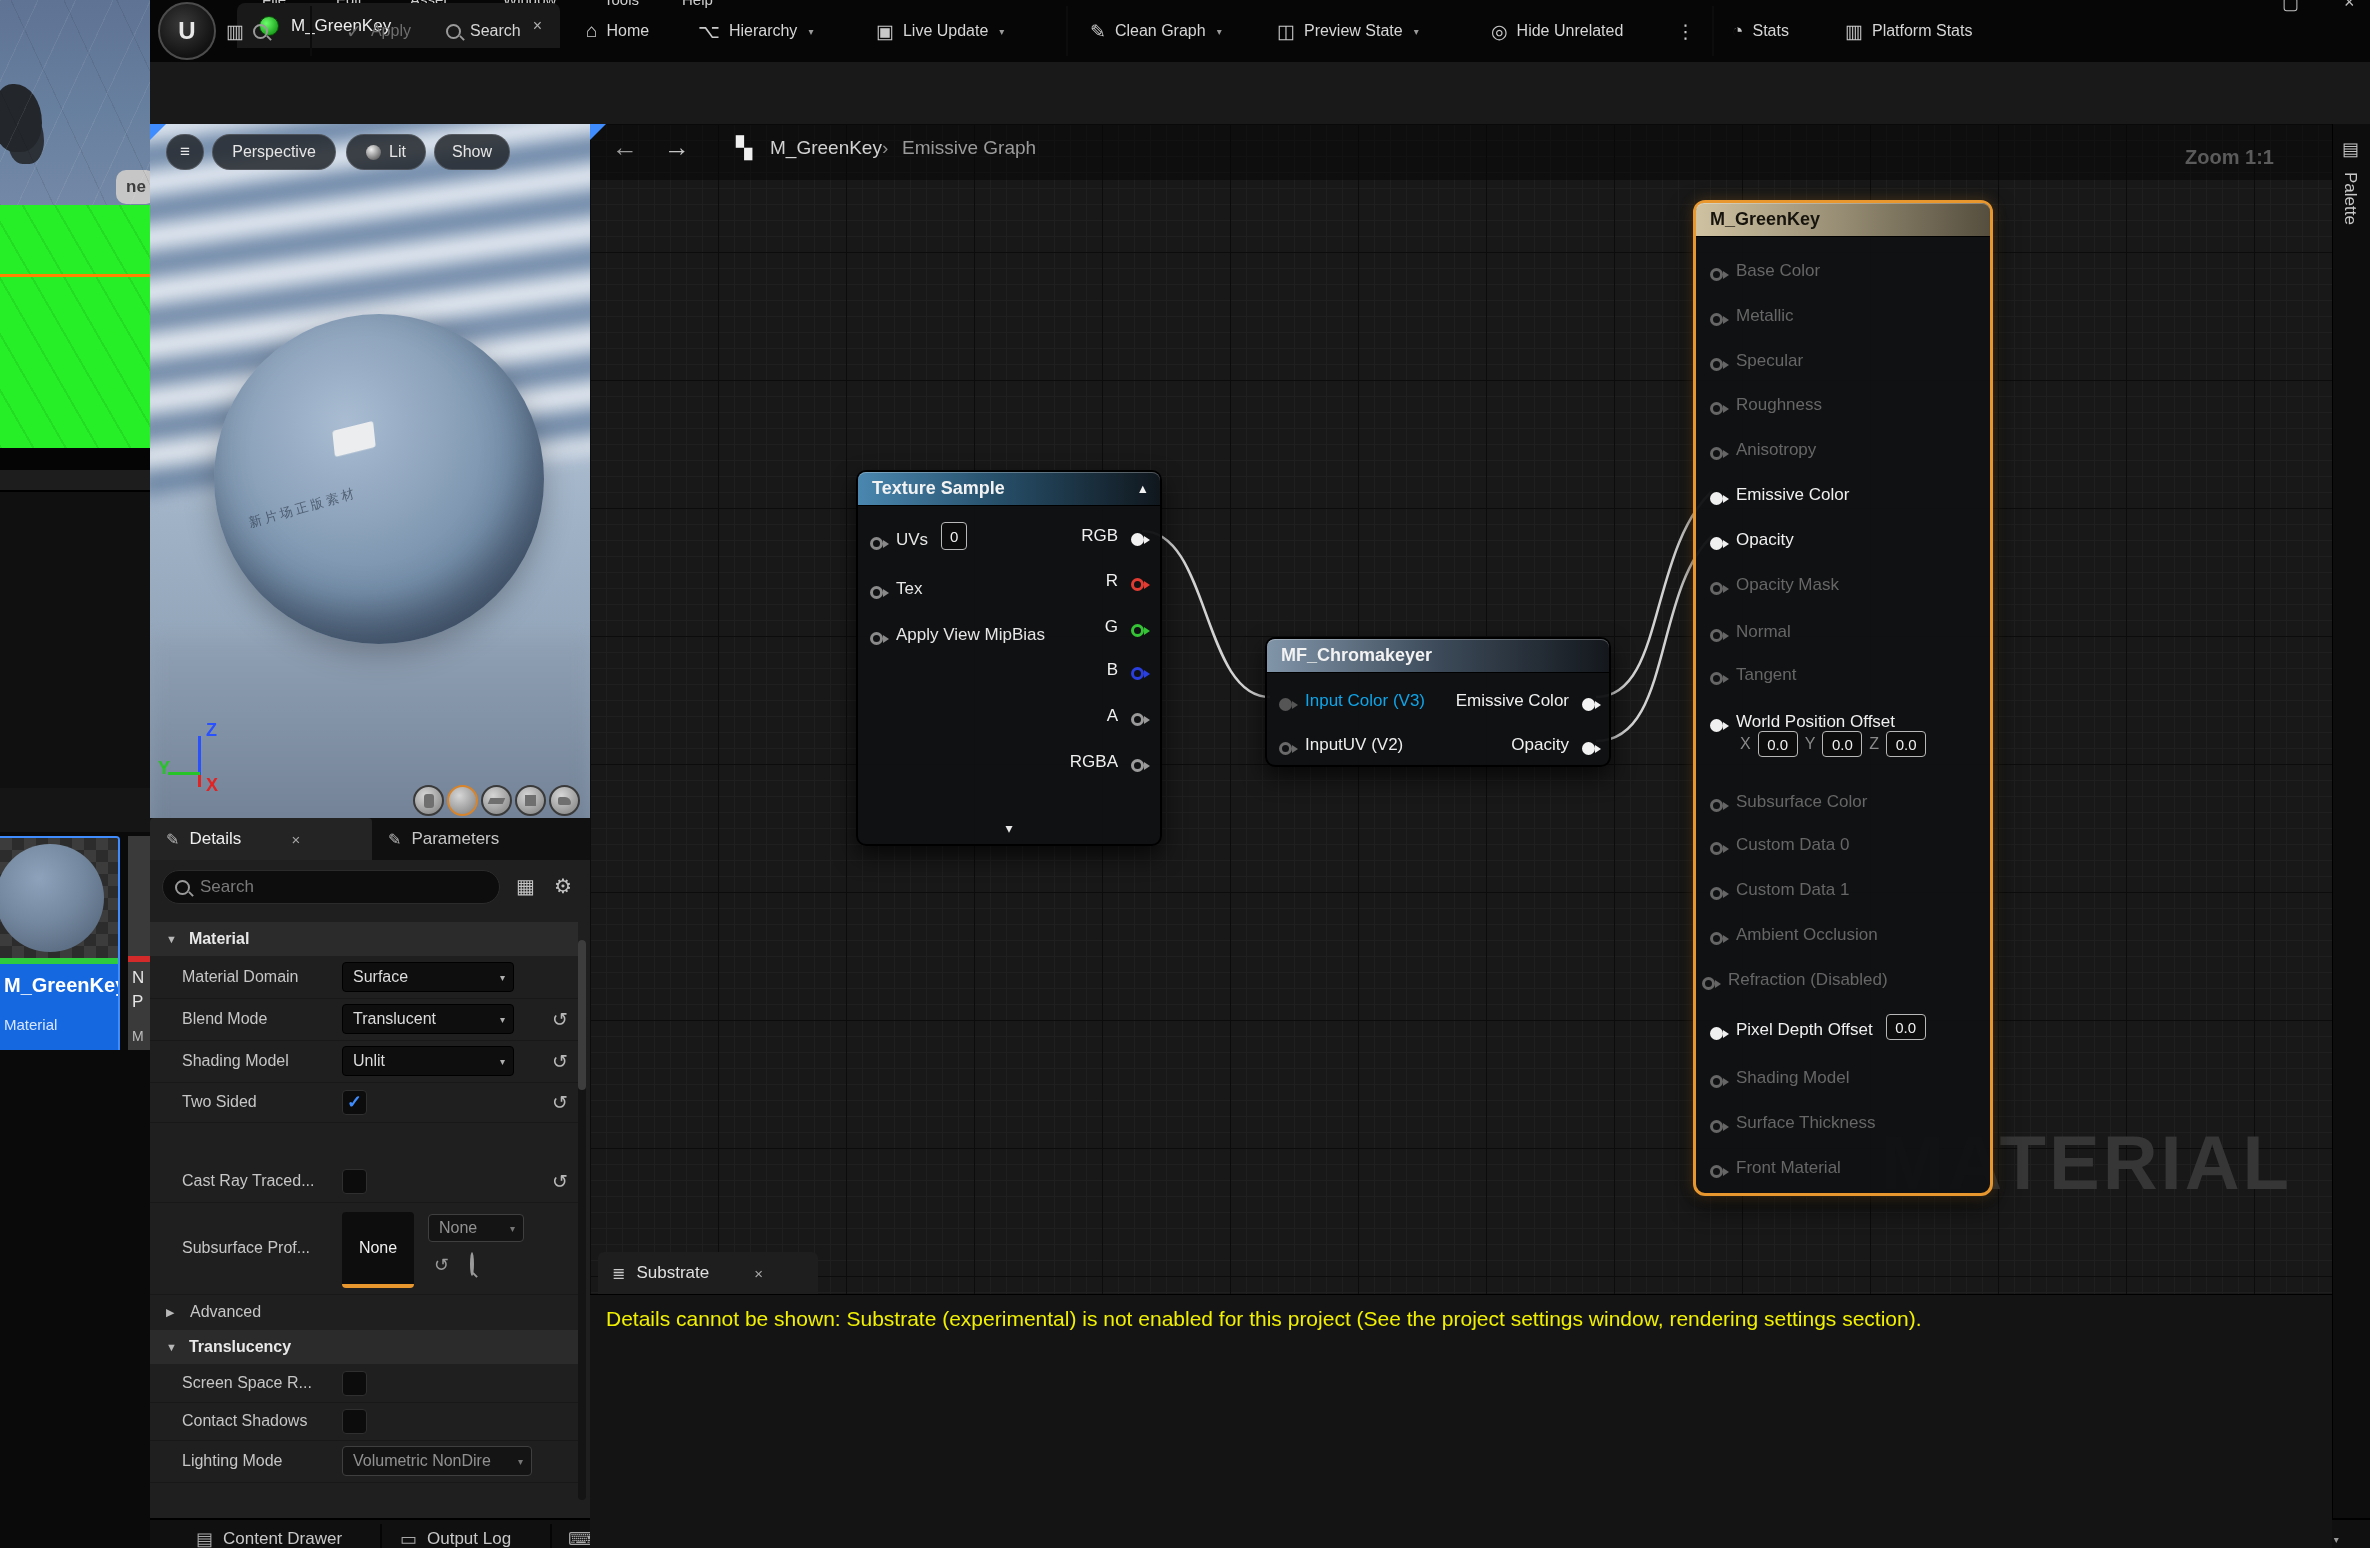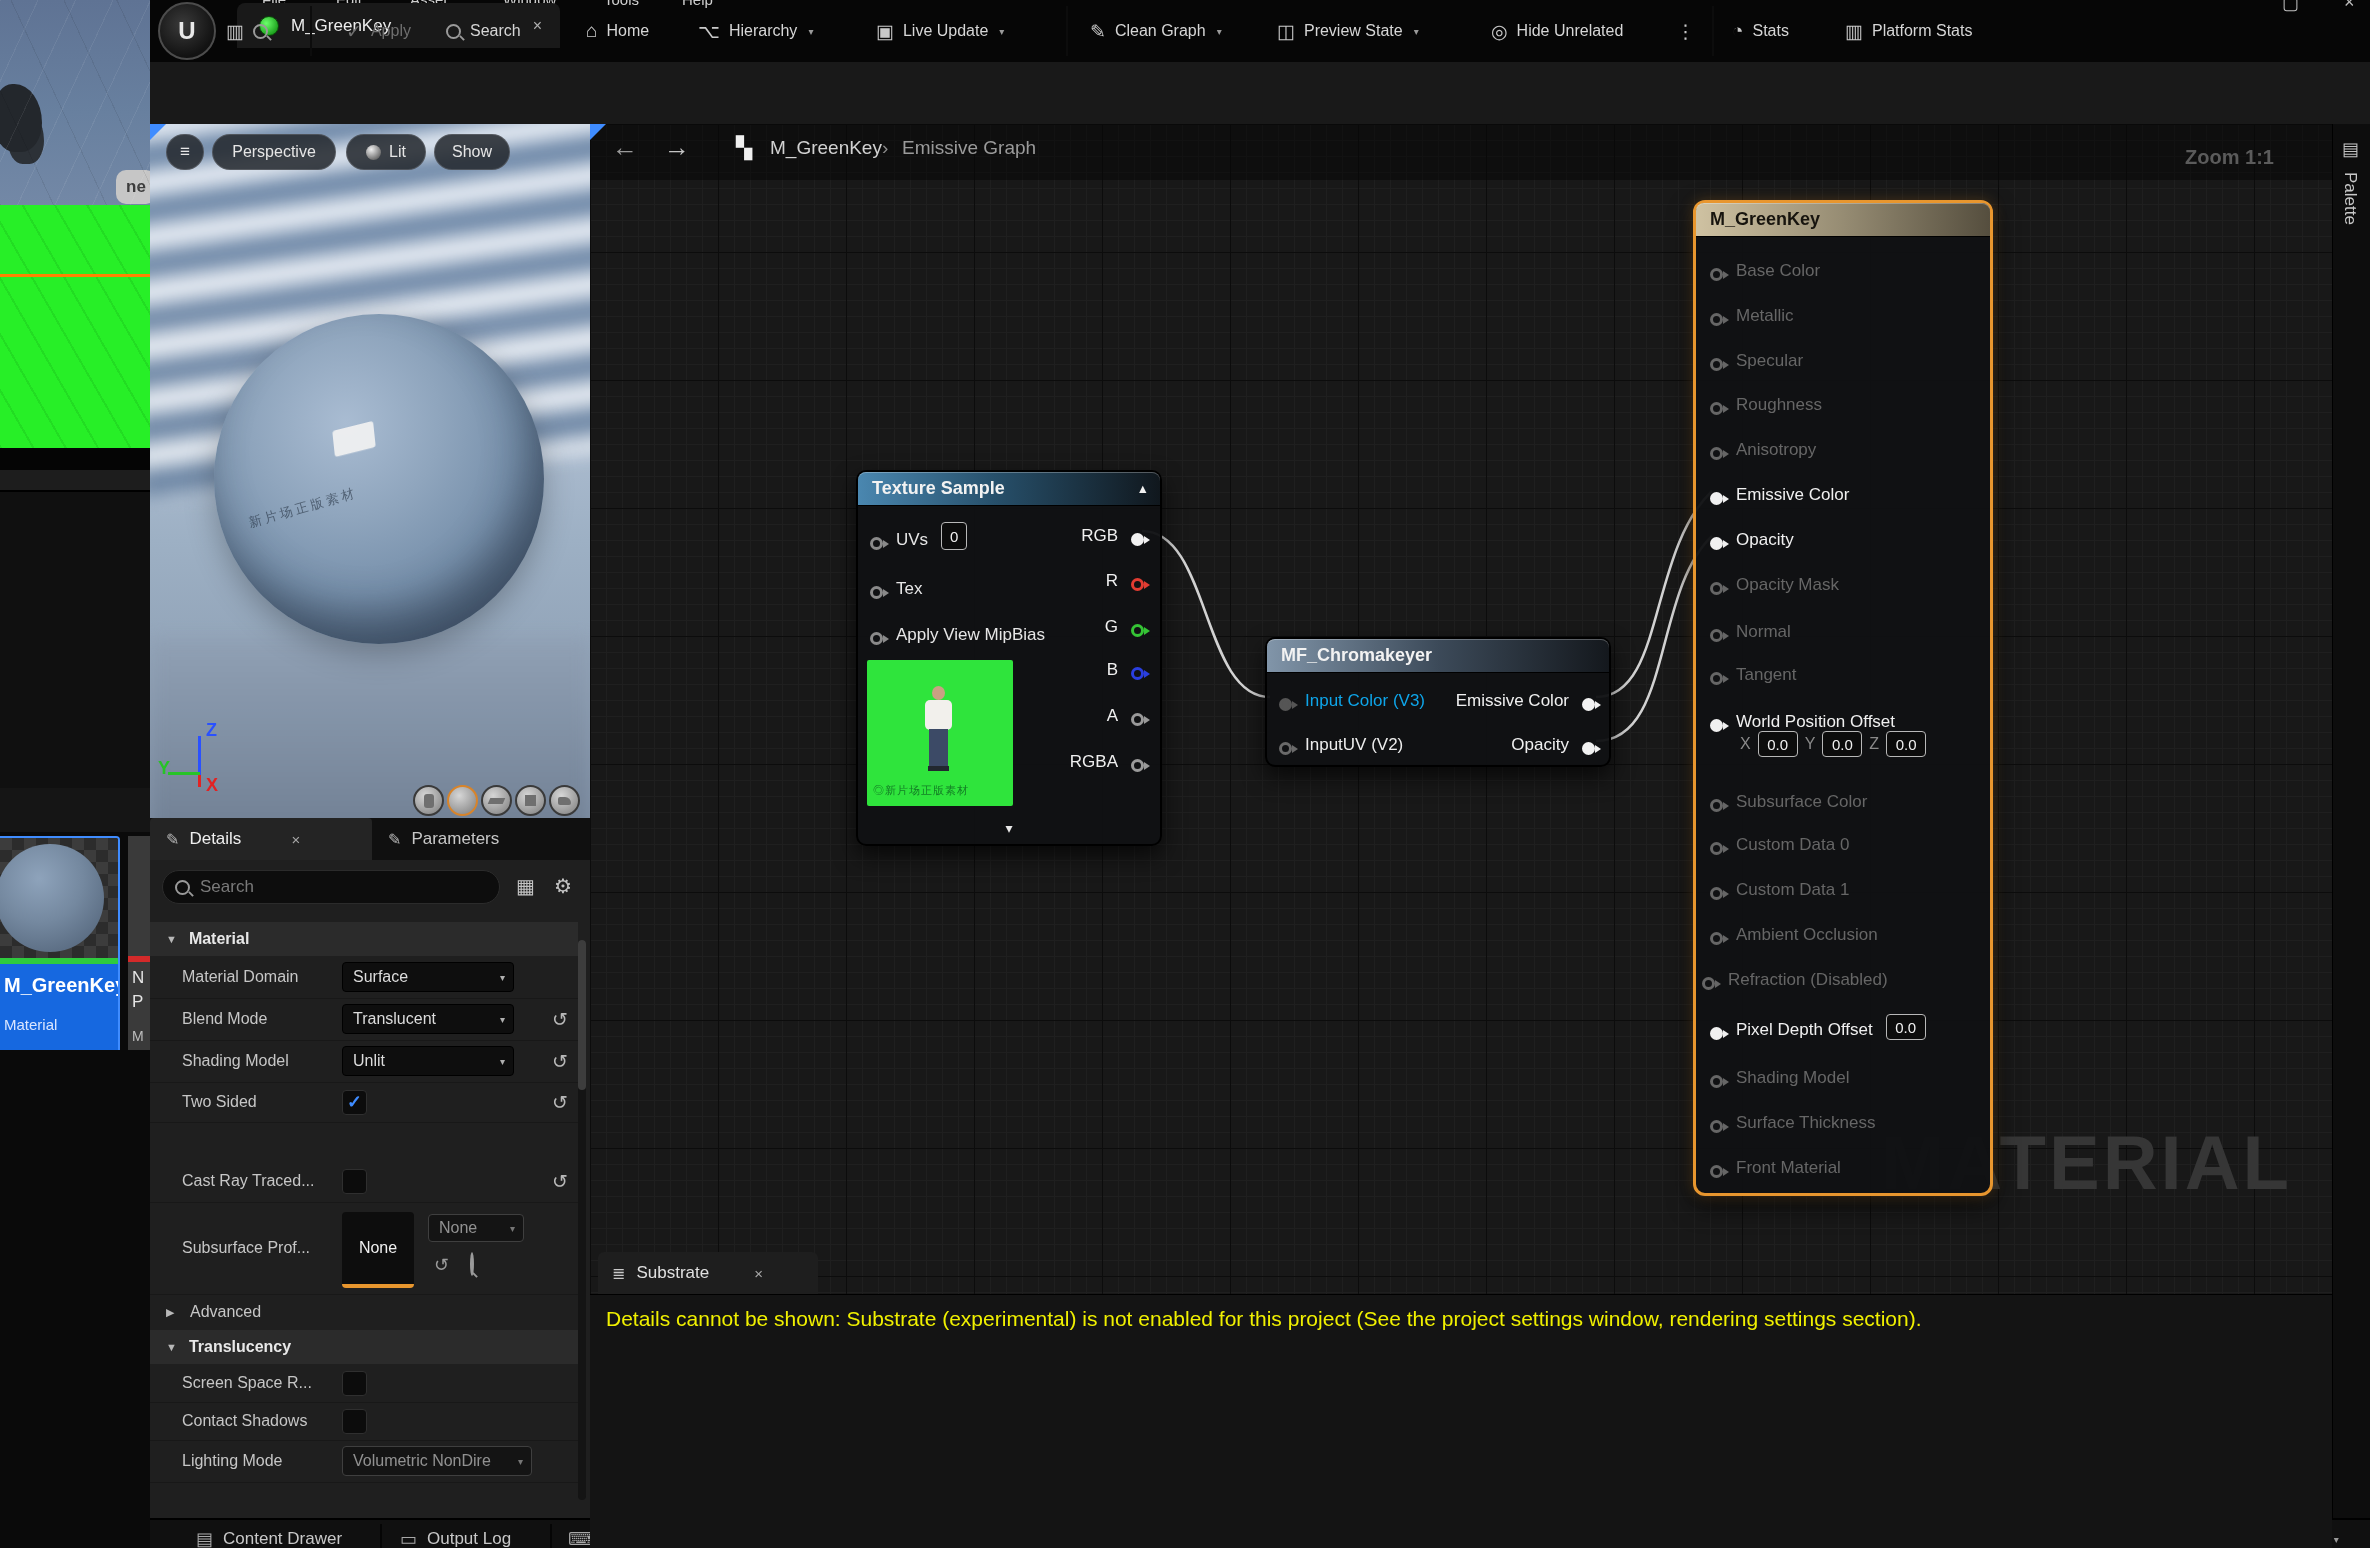--- a/index.html
+++ b/index.html
@@ -522,27 +522,20 @@
           <span class="plabel" style="color:#f0f0f0">B</span>
         </div>
         <div class="prow right" style="right:16px;top:230px">
           <span class="pin" style="color: rgb(154, 154, 154);"></span>
           <span class="plabel" style="color:#f0f0f0">A</span>
         </div>
         <div class="prow right" style="right:16px;top:276px">
           <span class="pin" style="color: rgb(154, 154, 154);"></span>
           <span class="plabel" style="color:#f0f0f0">RGBA</span>
         </div>
-        <div class="ts-thumb">
-          <div class="guy-head"></div>
-          <div class="guy-shirt"></div>
-          <div class="guy-jeans"></div>
-          <div class="guy-feet"></div>
-          <div class="ts-mark">◎新片场正版素材</div>
-        </div>
         <div class="node-chev" style="bottom:8px">▾</div>
       </div>
 
       <div class="node" style="left:675px;top:513px;width:342px;height:126px">
         <div class="node-hdr hdr-steel">
           <span>MF_Chromakeyer</span>
         </div>
         <div class="prow" style="left:12px;top:48px">
           <span class="pin filled" style="color:#555"></span>
           <span class="plabel" style="color:#0ea5e9">Input Color (V3)</span>

